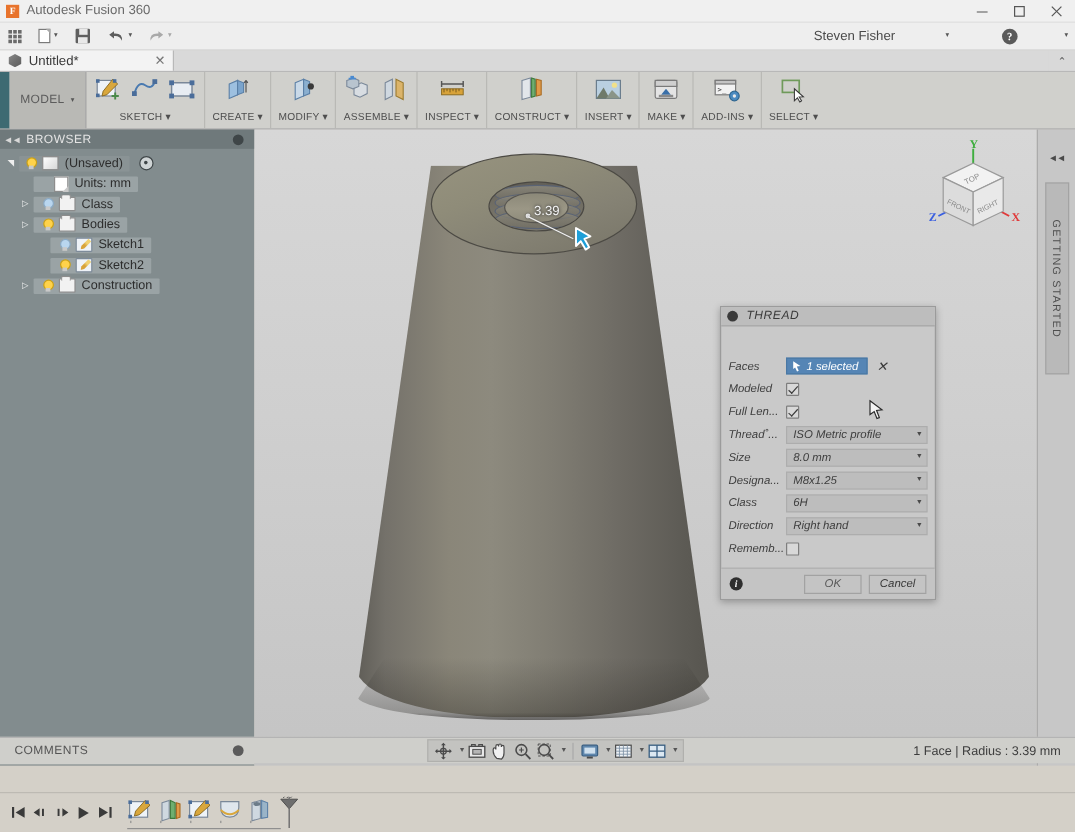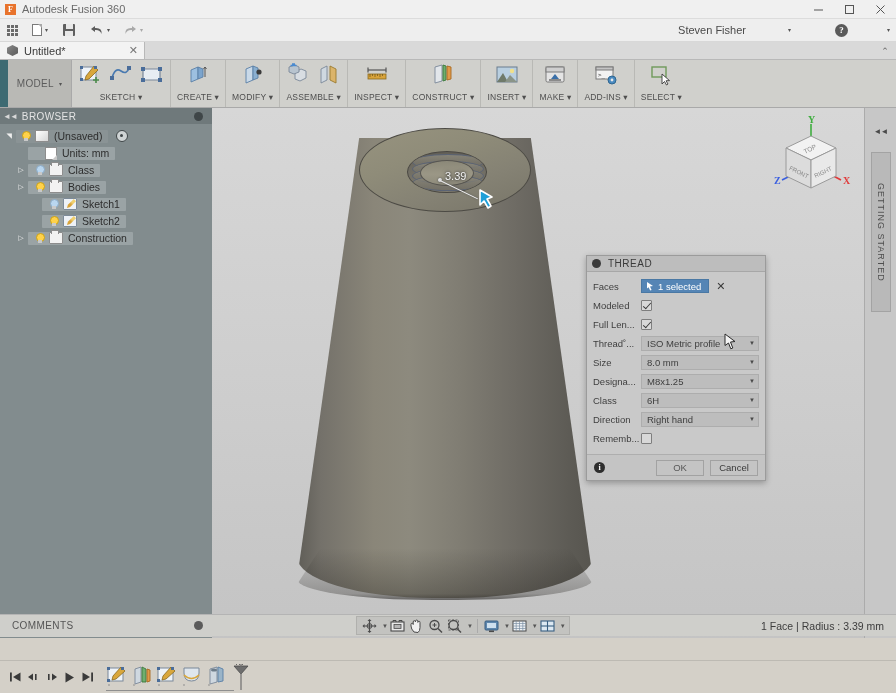--- a/index.html
+++ b/index.html
@@ -271,21 +271,21 @@
     box-shadow: 0 2px 6px rgba(0,0,0,.28);
   }
   .dlg-head {
     height: 16px; background: #bdbdbd; border-bottom: 1px solid #a7a7a7;
     display: flex; align-items: center; padding-left: 5px;
   }
   .dlg-dot {
     width: 9px; height: 9px; border-radius: 50%; background: #3a3a3a; margin-right: 7px;
   }
   .dlg-title { font-size: 10px; color: #3a3a3a; letter-spacing: .5px; }
-  .dlg-body { padding: 5px 6px 6px 6px; }
+  .dlg-body { padding: 5px 6px 6px 6px; margin-top: 19px; }
   .frow { display: flex; align-items: center; height: 18px; margin-bottom: 1px; }
   .flabel { width: 48px; font-size: 9.5px; color: #3e3e3e; white-space: nowrap; overflow: hidden; }
   .sel-btn {
     background: #5585b5; color: #fff; font-size: 9.5px;
     height: 14px; padding: 0 7px 0 4px; display: flex; align-items: center;
     border: 1px solid #4a78a4;
   }
   .sel-btn .cur { margin-right: 4px; }
   .x-btn { margin-left: 7px; font-size: 11px; color: #3a3a3a; }
   .chk {
@@ -728,21 +728,21 @@
       <text x="75" y="70" class="vc-axis-label" fill="#e03a3a" font-size="9" font-weight="bold">X</text>
 
       <path d="M43 22 L68 34 L43 46 L18 34 Z" fill="#f2f2f2" stroke="#9a9a9a" stroke-width="1"></path>
       <path d="M18 34 L43 46 L43 74 L18 62 Z" fill="#dcdcdc" stroke="#9a9a9a" stroke-width="1"></path>
       <path d="M43 46 L68 34 L68 62 L43 74 Z" fill="#e9e9e9" stroke="#9a9a9a" stroke-width="1"></path>
       <text x="43" y="37" font-size="6.5" fill="#8a8a8a" text-anchor="middle" transform="rotate(-26 43 37)">TOP</text>
       <text x="30" y="60" font-size="6" fill="#8a8a8a" text-anchor="middle" transform="rotate(26 30 60)">FRONT</text>
       <text x="56" y="60" font-size="6" fill="#8a8a8a" text-anchor="middle" transform="rotate(-26 56 60)">RIGHT</text>
     </svg>
 
-    <div class="dialog" style="left:374px; top:147px;">
+    <div class="dialog" style="left:388px; top:147px;font-style:italic;">
       <div class="dlg-head">
         <span class="dlg-dot"></span>
         <span class="dlg-title">THREAD</span>
       </div>
       <div class="dlg-body">
 
         <div class="frow">
           <span class="flabel">Faces</span>
           <span class="sel-btn">
             <svg class="cur" width="8" height="10" viewBox="0 0 8 10">

